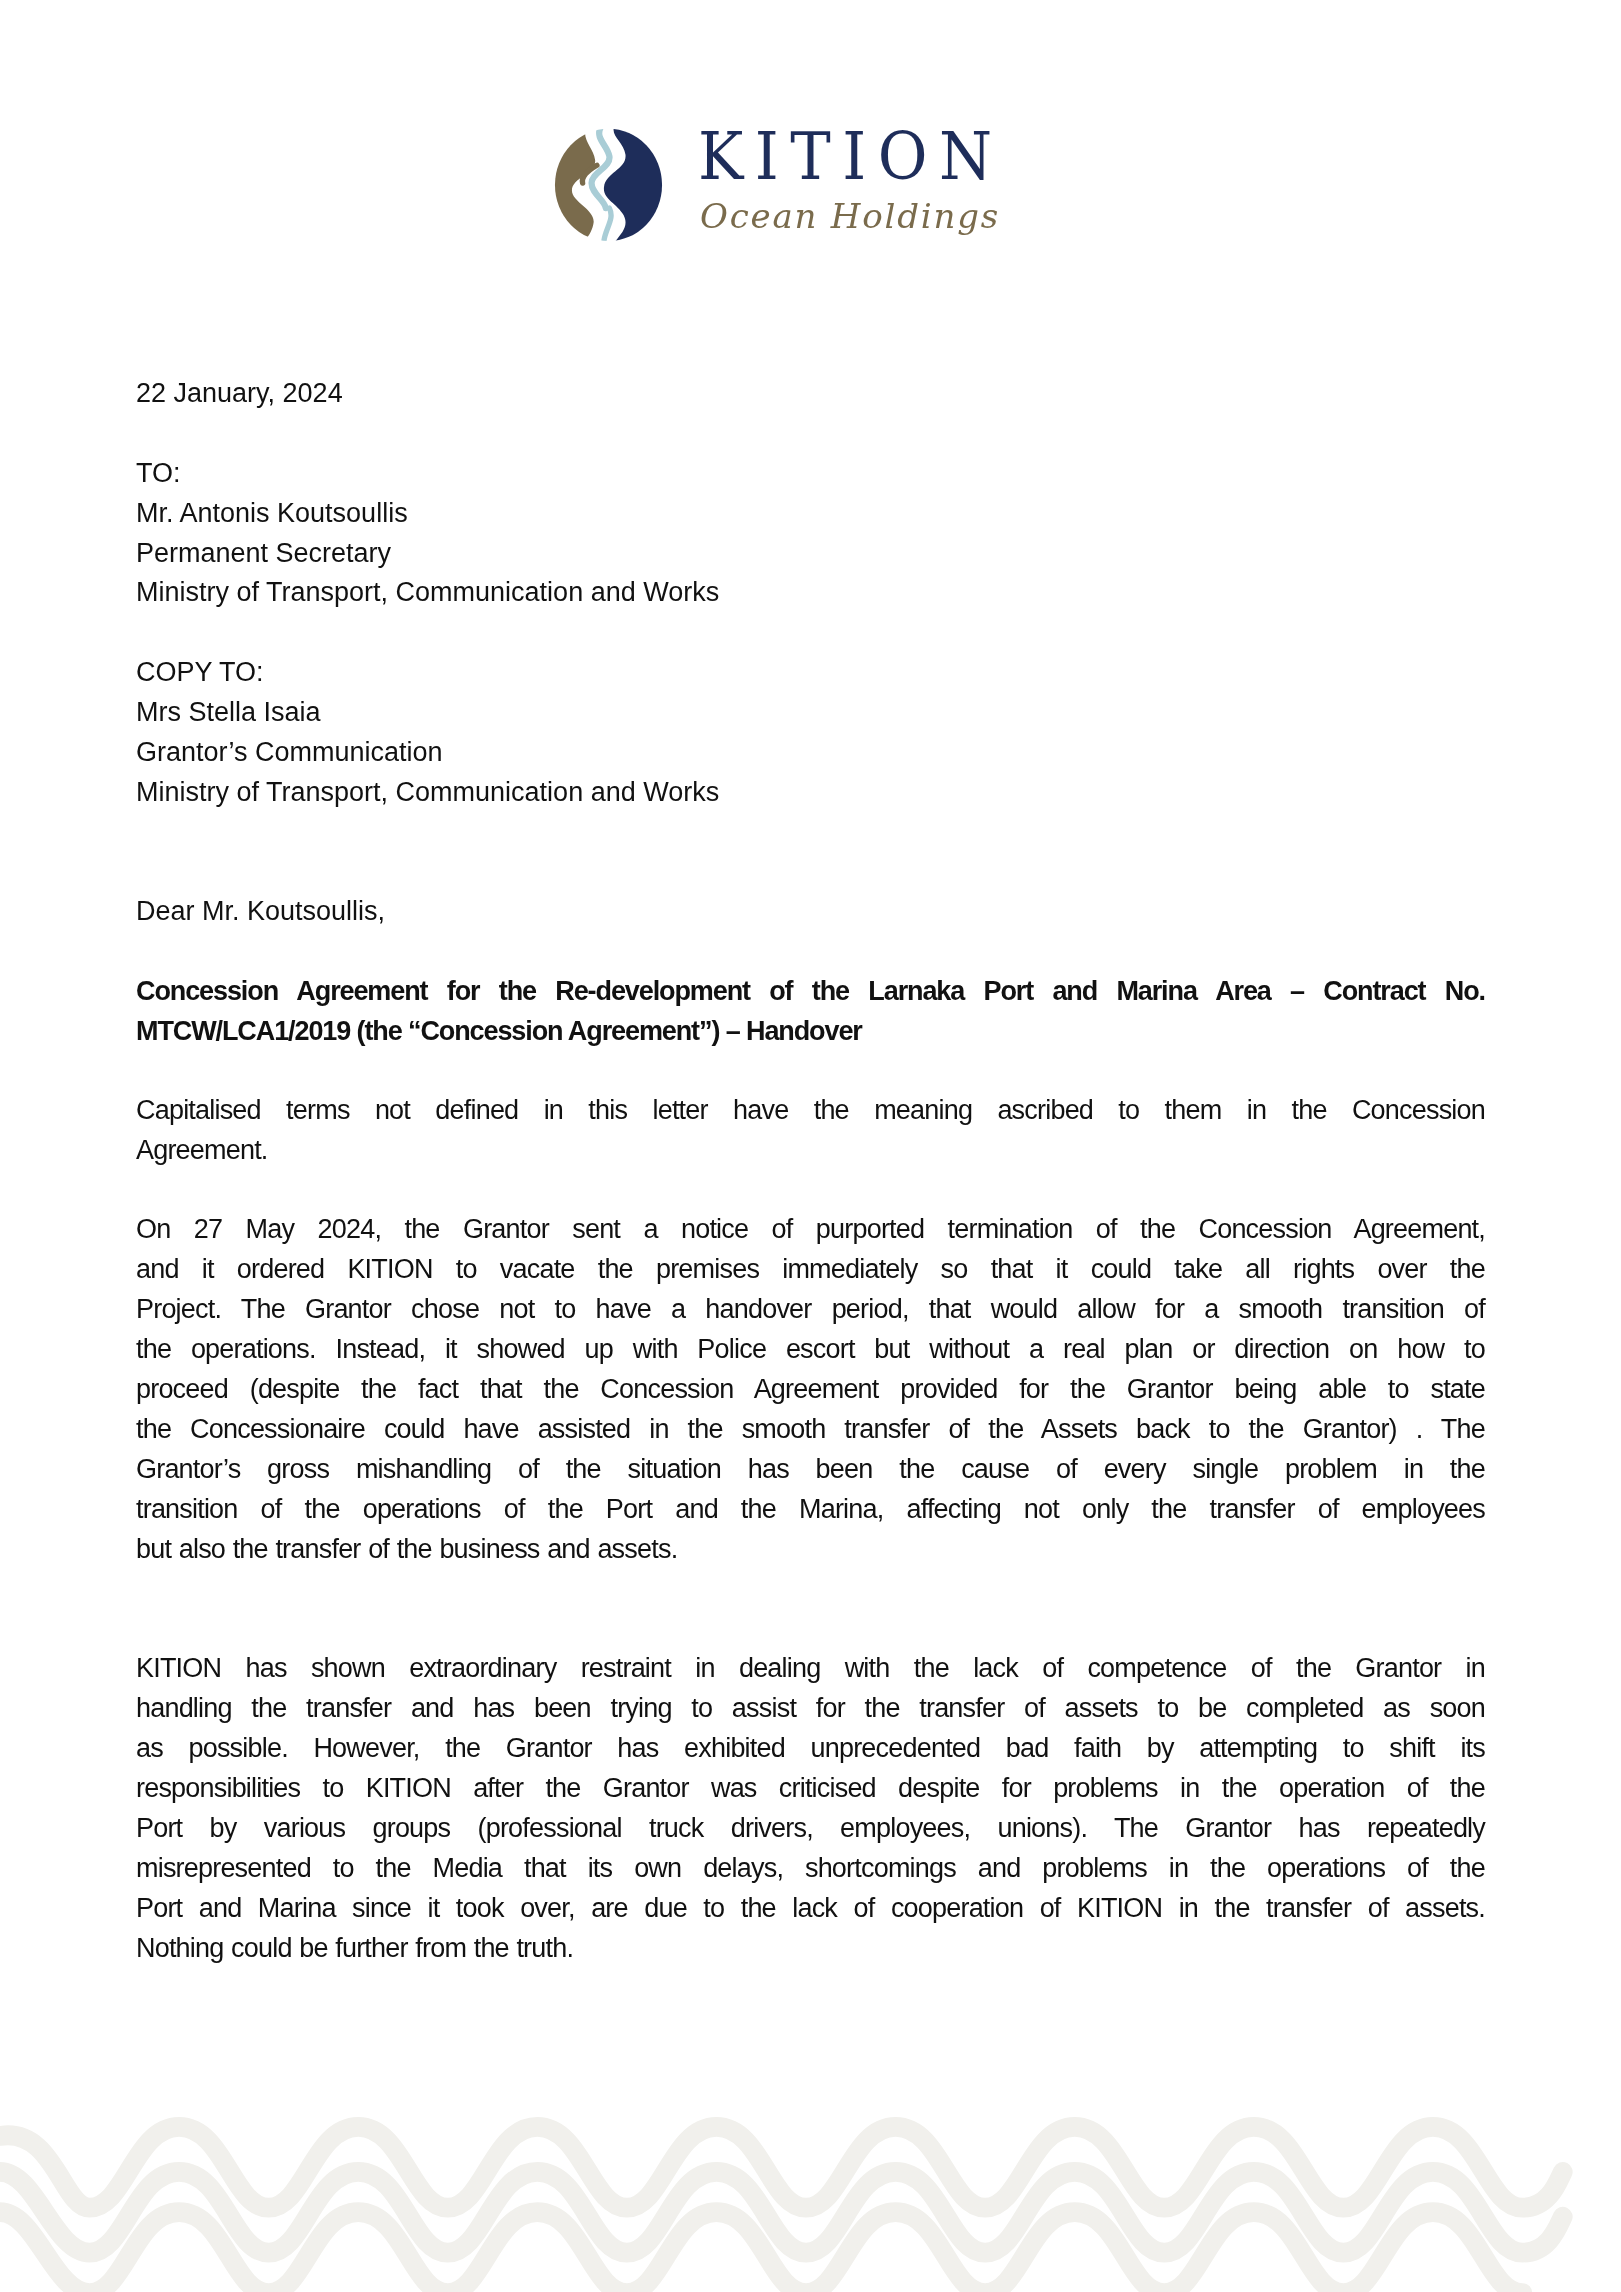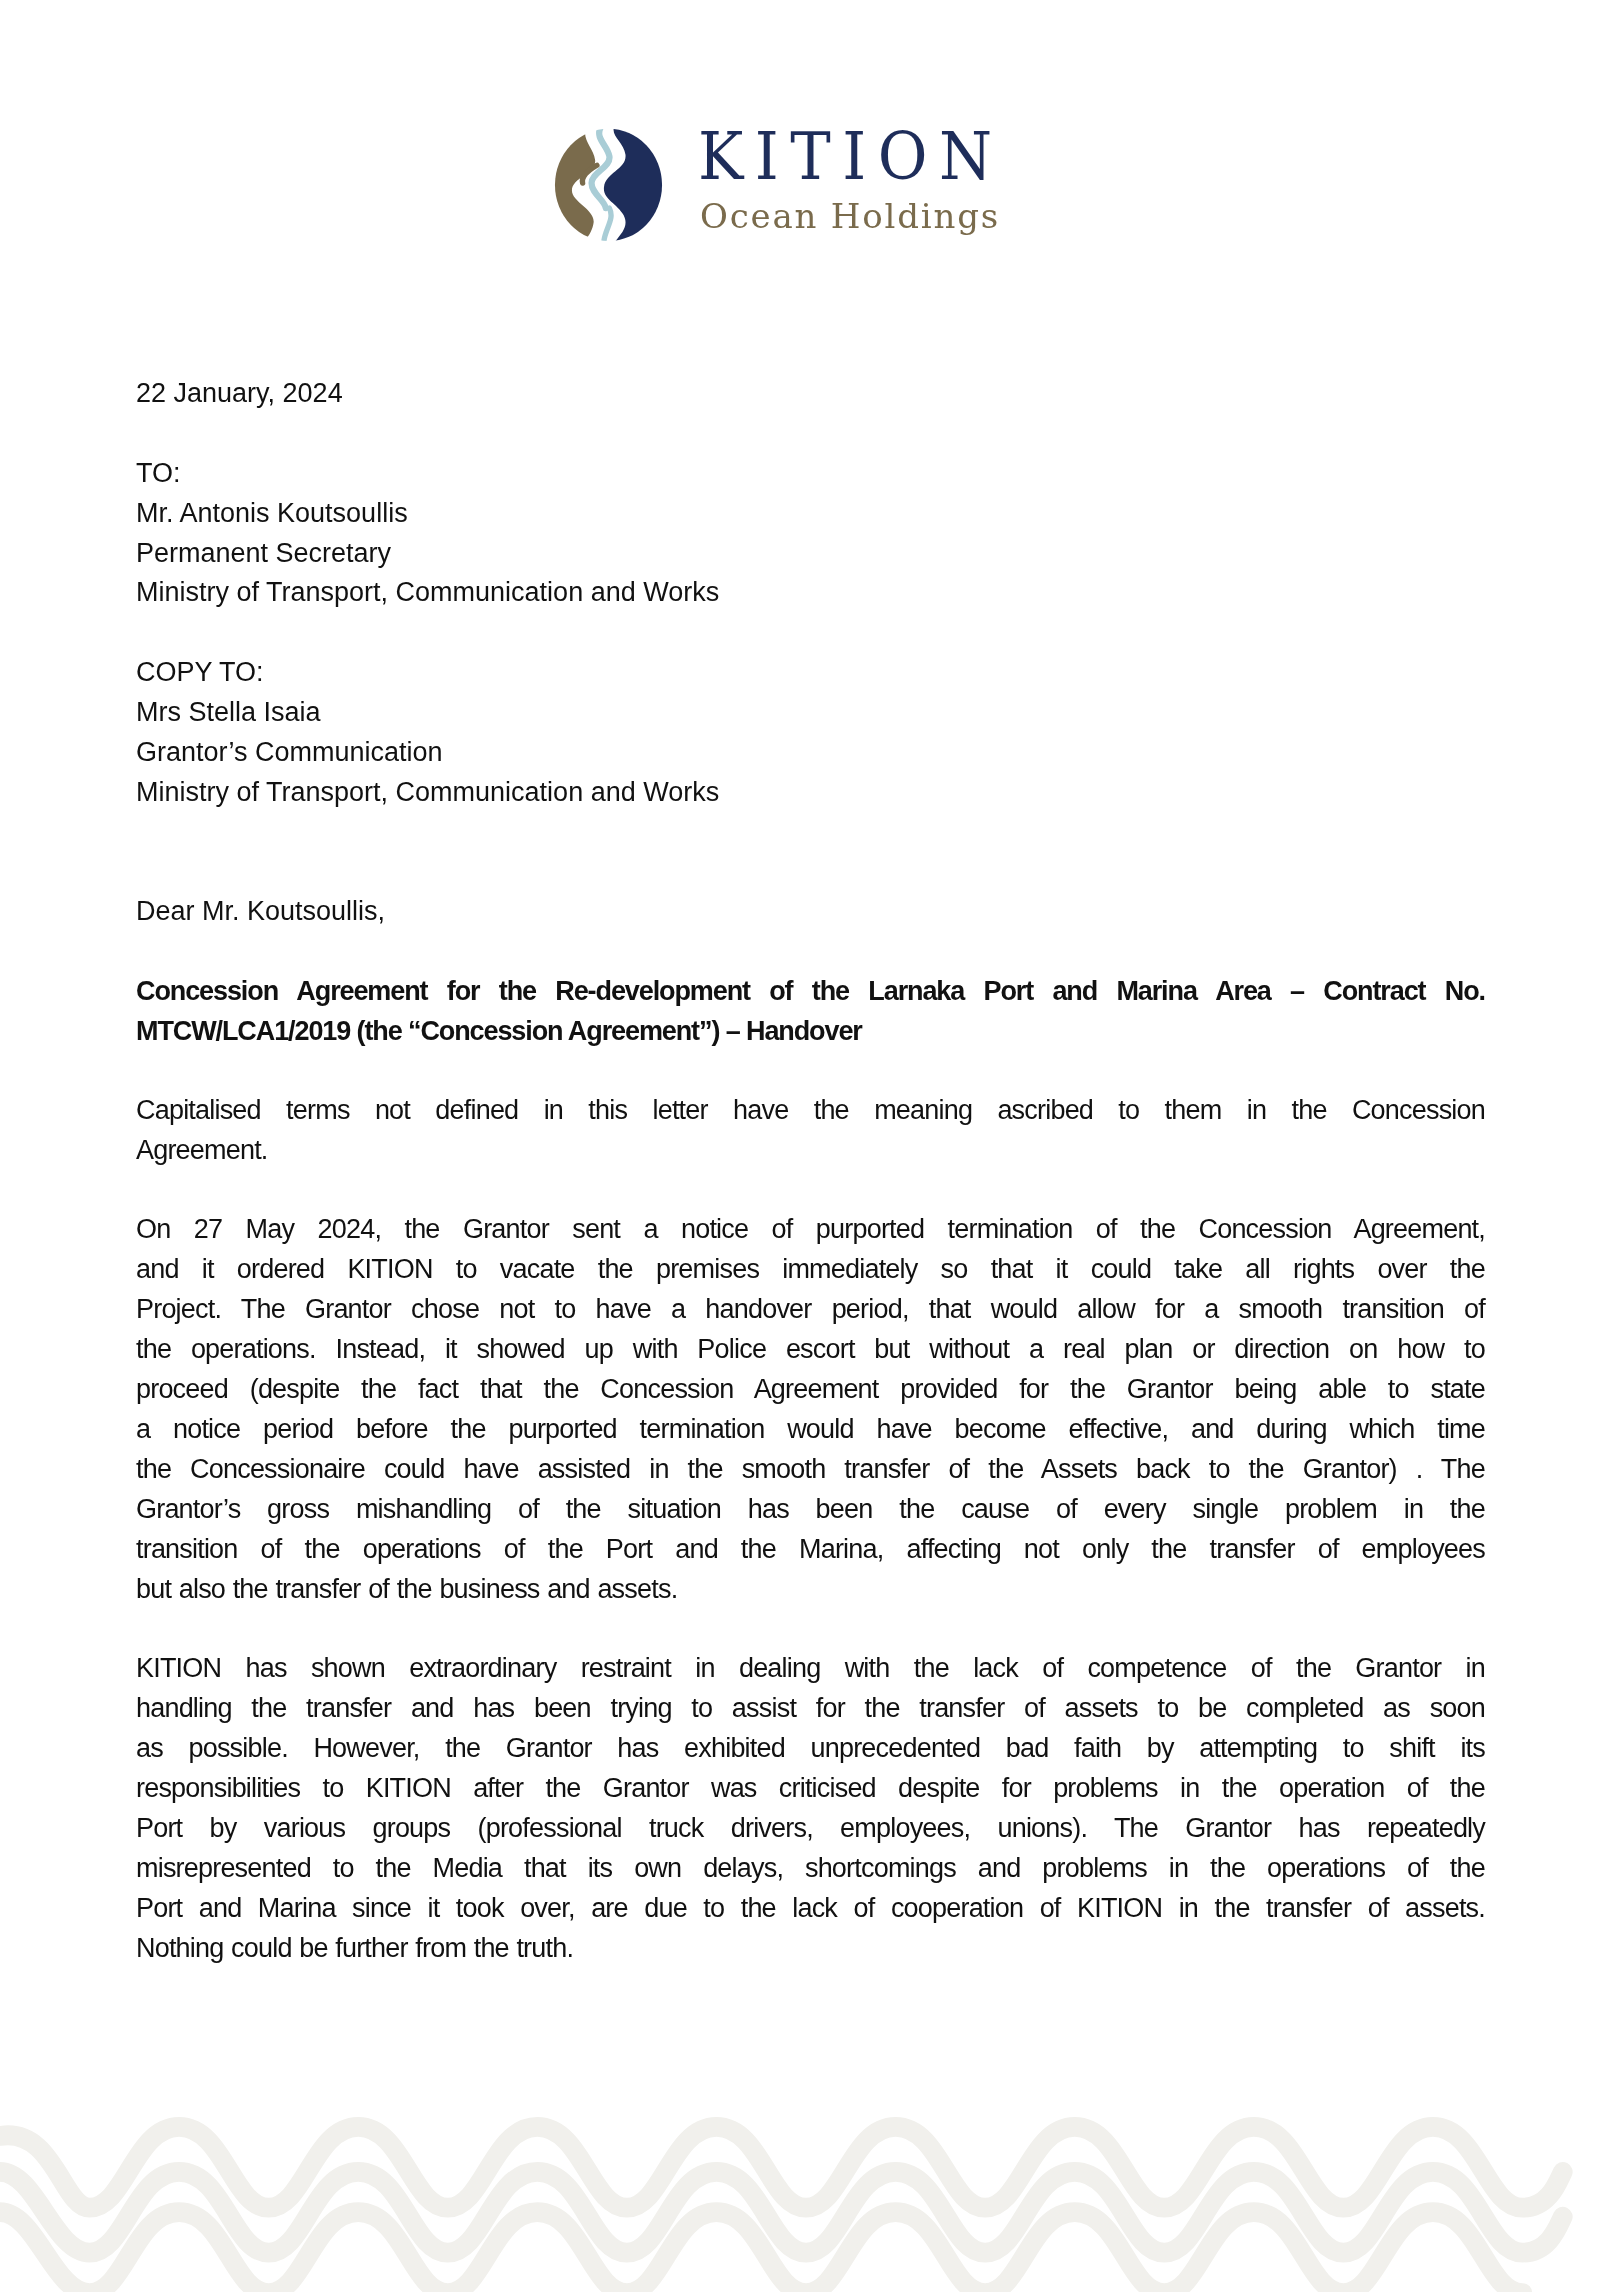--- a/index.html
+++ b/index.html
@@ -4,21 +4,21 @@
 <style>
   html, body { margin: 0; padding: 0; background: #ffffff; }
   body { width: 1621px; height: 2293px; position: relative; overflow: hidden; }
   .page { position: absolute; inset: 0; background: #ffffff; padding-left: 35px; }
 
   
   .logo { position: absolute; left: 548px; top: 122px; width: 502px; height: 125px; }
   .logo-mark { position: absolute; left: 3.6px; top: 3.6px; width: 113px; height: 116px; }
   .logo-word { position: absolute; left: 150px; top: 1.8px; font-family: "DejaVu Serif", "Liberation Serif", serif;
                font-size: 66px; letter-spacing: 12.5px; color: #1e2d5a; font-weight: normal; line-height: 1; transform: scaleX(0.92); transform-origin: left top; }
-  .logo-tag { position: absolute; left: 152px; top: 77px; font-family: "DejaVu Serif", serif; 
+  .logo-tag { position: absolute; left: 152px; top: 77px; font-family: "DejaVu Serif", serif; font-style: italic;
               font-size: 34px; color: #7a6b4c; letter-spacing: 1.8px; line-height: 1; }
 
   
   .letter { position: absolute; left: 136px; width: 1349px; top: 0; font-family: "Liberation Sans", sans-serif;
             font-size: 27px; color: #111111; }
   .ln { position: absolute; left: 0; white-space: nowrap; line-height: 40px; height: 40px; }
   .block { position: absolute; left: 0; width: 1349px; line-height: 40px; text-align: justify; text-align-last: left;
            letter-spacing: -0.8px; word-spacing: 0.9px; }
   .subject { font-weight: bold; text-decoration-thickness: 2.7px; text-underline-offset: 3.6px;
              letter-spacing: -1.1px; }
@@ -85,21 +85,20 @@
       <span class="jline">Capitalised terms not defined in this letter have the meaning ascribed to them in the Concession</span>
       <span class="jline last">Agreement.</span>
     </div>
 
     <div class="block" style="top:1209px">
       <span class="jline">On 27 May 2024, the Grantor sent a notice of purported termination of the Concession Agreement,</span>
       <span class="jline">and it ordered KITION to vacate the premises immediately so that it could take all rights over the</span>
       <span class="jline">Project. The Grantor chose not to have a handover period, that would allow for a smooth transition of</span>
       <span class="jline">the operations. Instead, it showed up with Police escort but without a real plan or direction on how to</span>
       <span class="jline">proceed (despite the fact that the Concession Agreement provided for the Grantor being able to state</span>
-      <span class="jline">a notice period before the purported termination would have become effective, and during which time</span>
       <span class="jline">the Concessionaire could have assisted in the smooth transfer of the Assets back to the Grantor) . The</span>
       <span class="jline">Grantor’s gross mishandling of the situation has been the cause of every single problem in the</span>
       <span class="jline">transition of the operations of the Port and the Marina, affecting not only the transfer of employees</span>
       <span class="jline last">but also the transfer of the business and assets.</span>
     </div>
 
     <div class="block" style="top:1648px">
       <span class="jline">KITION has shown extraordinary restraint in dealing with the lack of competence of the Grantor in</span>
       <span class="jline">handling the transfer and has been trying to assist for the transfer of assets to be completed as soon</span>
       <span class="jline">as possible.  However, the Grantor has exhibited unprecedented bad faith by attempting to shift its</span>

